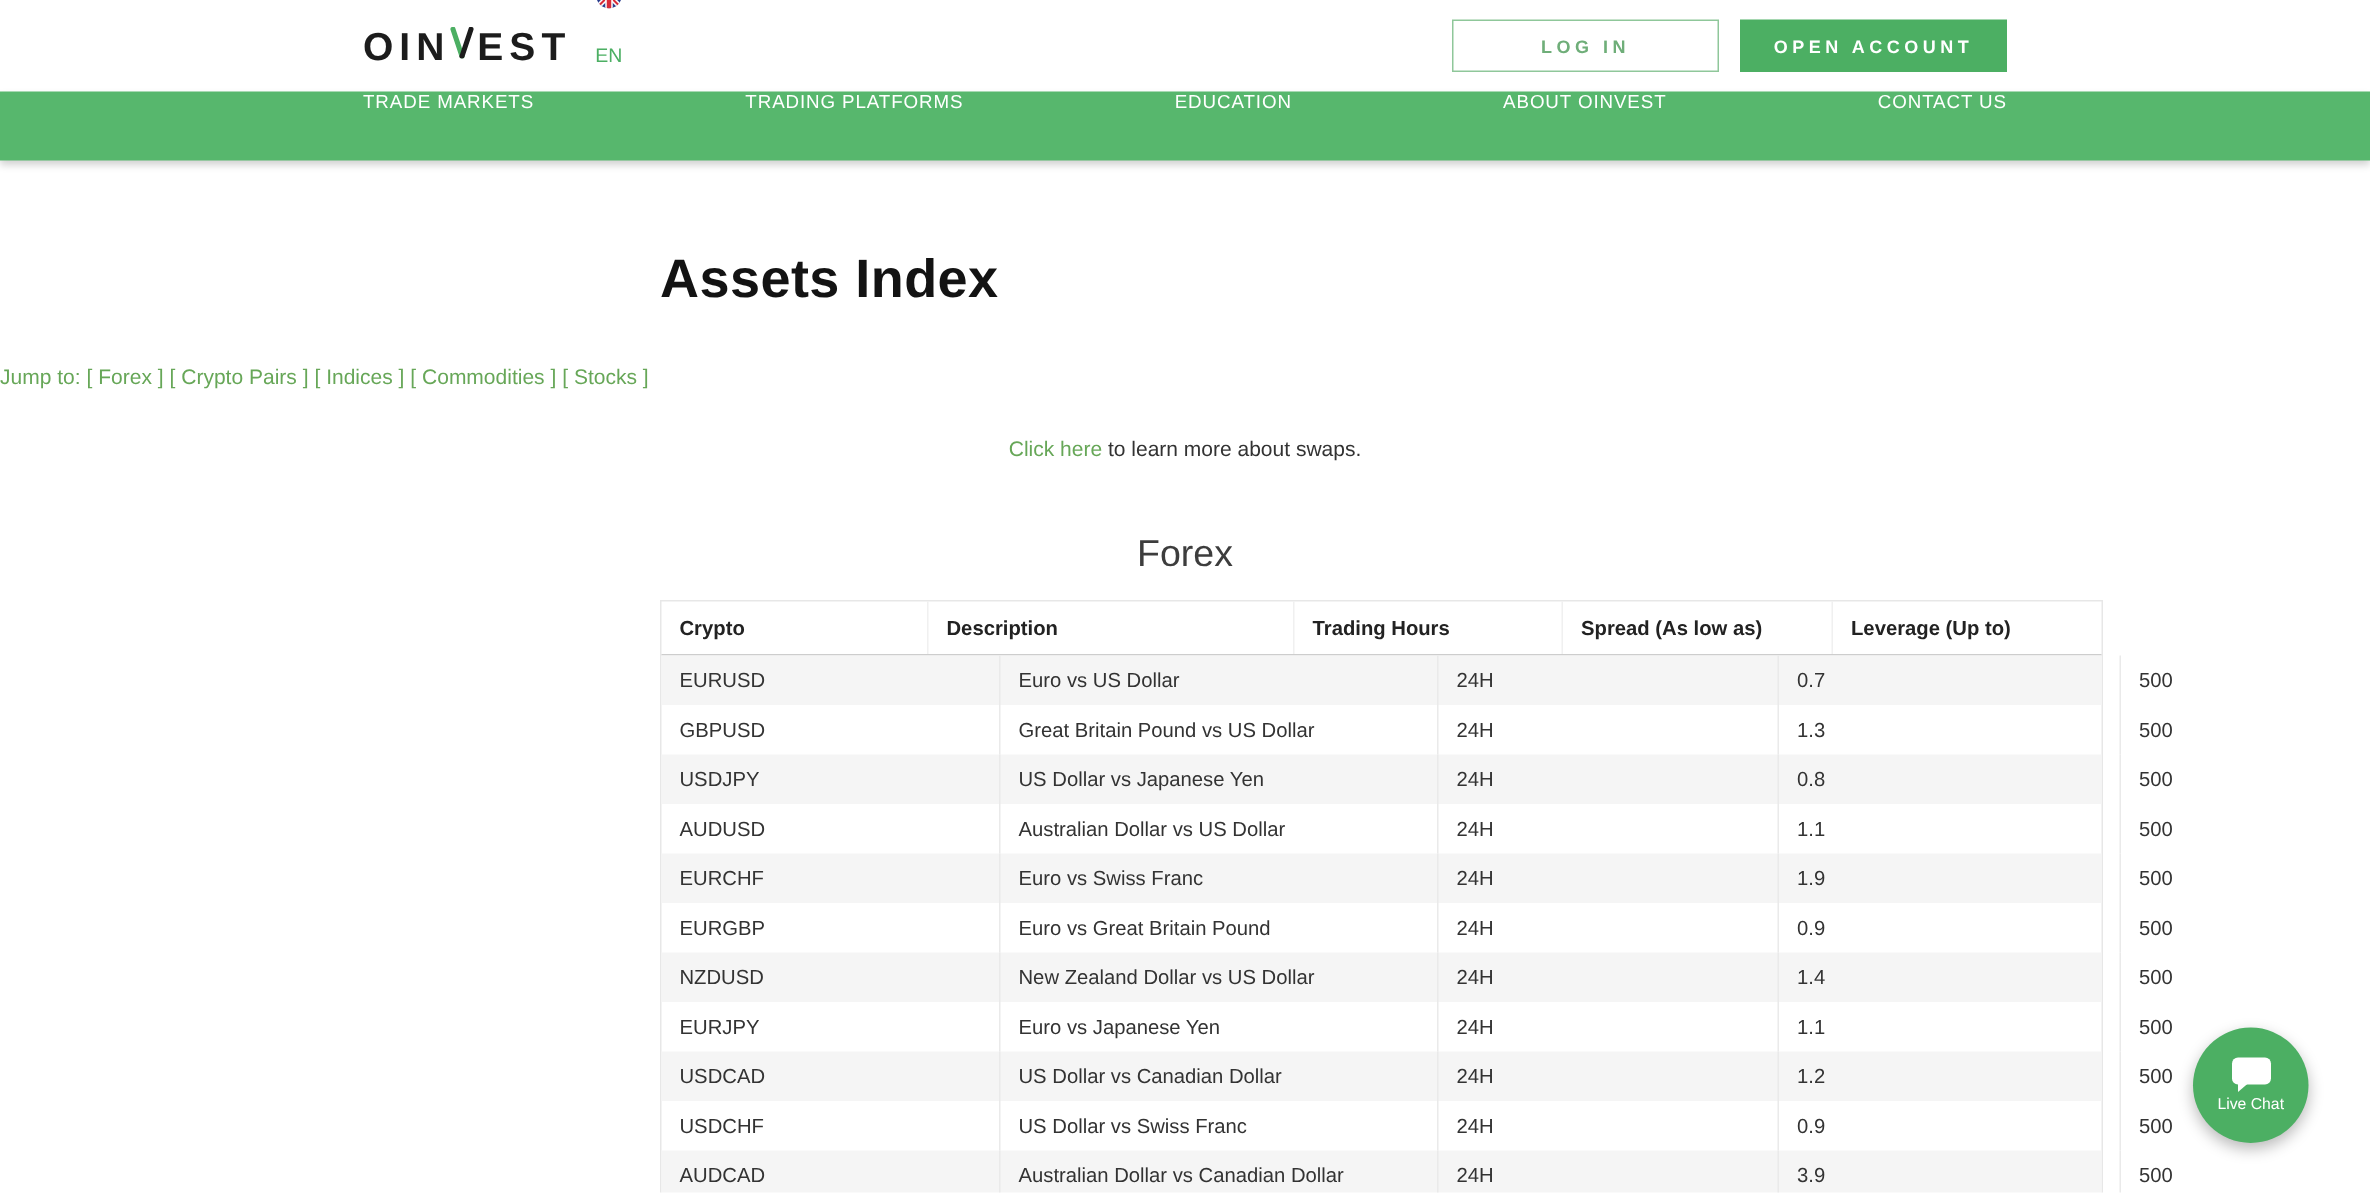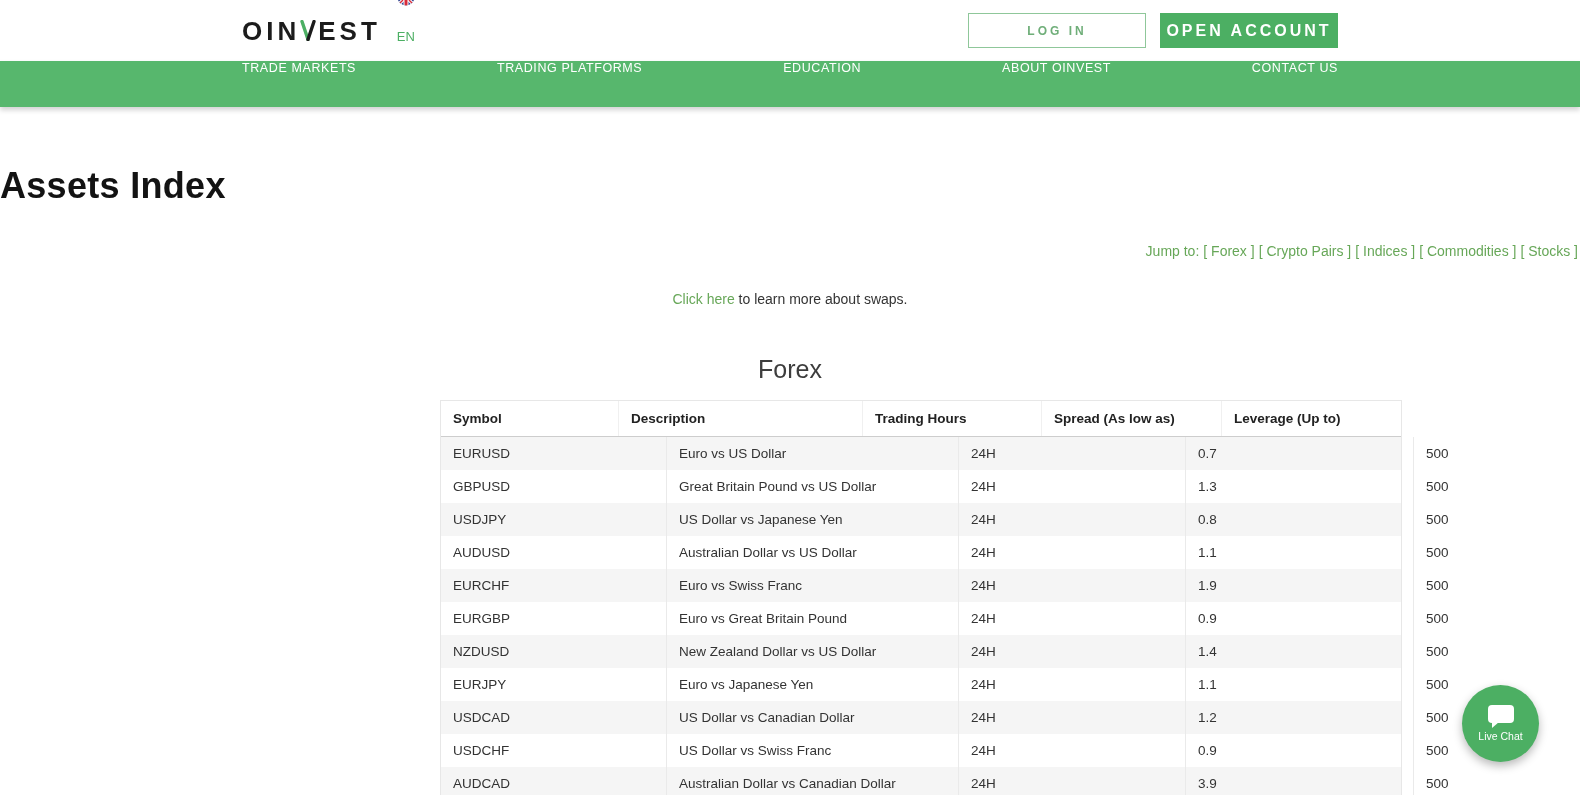--- a/index.html
+++ b/index.html
@@ -6,51 +6,51 @@
   html, body { width: 1580px; height: 795px; overflow: hidden; }
   body {
     font-family: "Liberation Sans", sans-serif;
     background: #ffffff;
     position: relative;
   }
 
   
   .topbar { height: 61px; background: #fff; display: flex; align-items: center; }
   .topbar-inner { width: 1096px; margin: 0 auto; display: flex; align-items: center; }
-  .brand { display: flex; align-items: center; cursor: pointer; }
+  .brand { display: flex; cursor: pointer; }
   .logo-text {
     font-size: 26px; font-weight: 800; color: #1c1c1c;
     letter-spacing: 4px; line-height: 1;
   }
   .logo-v { margin: 0 1px 0 -1px; display: block; }
   .lang { margin-left: 16px; display: flex; align-items: center; gap: 23px; cursor: pointer; flex-direction: column; }
   .lang-code { color: #4caf63; font-size: 13px; }
   .spacer { flex: 1; }
   .btn-login {
     width: 178px; height: 35px; background: #fff;
     border: 1px solid #8fc79a; color: #6fae79;
     font-size: 12px; letter-spacing: 3px; font-weight: 600;
     margin-right: 14px; cursor: pointer; font-family: inherit;
   }
   .btn-open {
     width: 178px; height: 35px; background: #4caf63; border: none;
-    color: #fff; font-size: 16px; letter-spacing: 3px; font-weight: 600;
+    color: #fff; font-size: 12px; letter-spacing: 3px; font-weight: 600;
     cursor: pointer; font-family: inherit;
   }
 
   
   .navbar { height: 46px; background: #57b76d; box-shadow: 0 3px 5px rgba(0,0,0,0.18); position: relative; z-index: 2; }
   .nav-inner { width: 1096px; margin: 0 auto; height: 100%; display: flex; justify-content: space-between; }
   .nav-item { color: #fff; font-size: 12.5px; letter-spacing: 0.6px; text-decoration: none; cursor: pointer; }
 
   
   .main { padding-top: 58px; }
-  .page-title { font-size: 36px; font-weight: 700; color: #131313; letter-spacing: 0.3px; }
-
-  .jump-row { text-align: right; margin-top: 36px; font-size: 14px; color: #67a758; }
+  .page-title { margin-left: 440px; font-size: 36px; font-weight: 700; color: #131313; letter-spacing: 0.3px; }
+
+  .jump-row { text-align: left; margin-top: 36px; font-size: 14px; color: #67a758; }
   .jump-prefix { margin-right: 2px; }
   .jump-link { color: #67a758; text-decoration: none; margin: 0 2px; cursor: pointer; }
 
   .swap-row { text-align: center; margin-top: 32px; font-size: 14px; color: #333; }
   .swap-link { color: #67a758; text-decoration: none; cursor: pointer; }
 
   .section-title { text-align: center; margin-top: 48px; font-size: 25px; font-weight: 400; color: #3d3d3d; }
 
   
   .table { width: 962px; margin: 16px 0 0 440px; border: 1px solid #e7e7e7; background: #fff; }
@@ -151,21 +151,21 @@
 
   <div class="swap-row">
     <a class="swap-link">Click here</a><span> to learn more about swaps.</span>
   </div>
 
   <h2 class="section-title">Forex</h2>
 
   <div class="table">
     <div class="thead">
 
-        <div class="th">Symbol</div>
+        <div class="th">Crypto</div>
 
         <div class="th">Description</div>
 
         <div class="th">Trading Hours</div>
 
         <div class="th">Spread (As low as)</div>
 
         <div class="th">Leverage (Up to)</div>
       </div>
     <div class="tbody">

